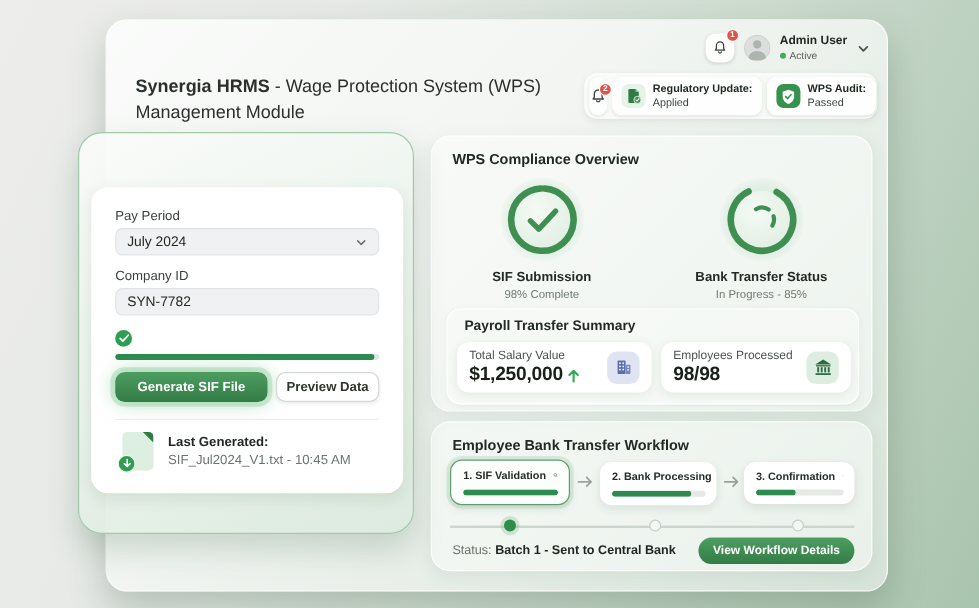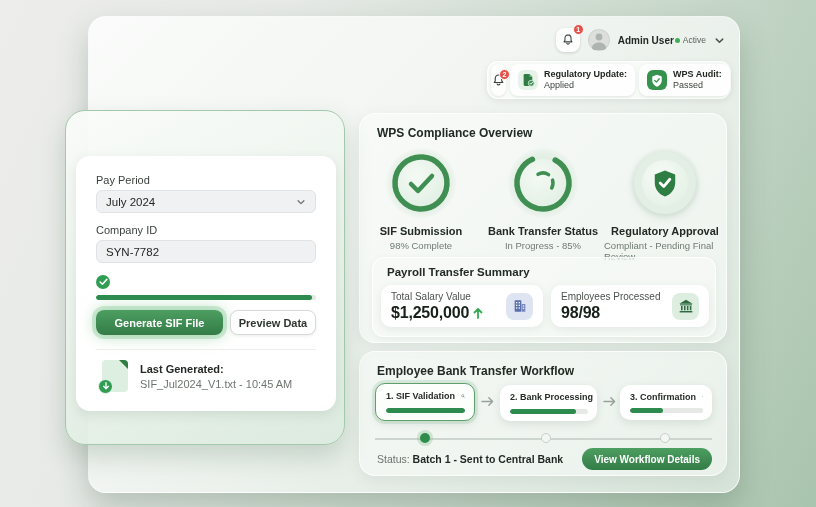--- a/index.html
+++ b/index.html
@@ -20,21 +20,21 @@
     position:relative; width:24px; height:24px; border-radius:8px; background:#fcfdfc;
     box-shadow:0 1px 3px rgba(80,100,85,.25); display:flex; align-items:center; justify-content:center;
   }
   .badge {
     position:absolute; top:-4px; right:-4px; min-width:11px; height:11px; border-radius:6px;
     background:#e2544b; border:1.5px solid #fff; color:#fff; font-size:7px; font-weight:bold;
     display:flex; align-items:center; justify-content:center; line-height:1; padding:0 1px;
   }
   .avatar { width:22px; height:22px; border-radius:50%; background:#dcdfdd; overflow:hidden;
     box-shadow:inset 0 0 0 1px rgba(0,0,0,.05); }
-  .user-meta { display:flex; flex-direction:row; gap:1px; }
+  .user-meta { display:flex; flex-direction:column; gap:1px; }
   .user-name { font-size:10px; font-weight:bold; color:#232824; }
   .user-status { display:flex; align-items:center; gap:3px; font-size:8.5px; color:#5a635c; }
   .status-dot { width:5px; height:5px; border-radius:50%; background:#3fae59; }
   
   .title-block { position:absolute; left:24px; top:45px; font-size:15px; line-height:21px; color:#2b302c; }
   .title-bold { font-weight:bold; }
   
   .badge-strip {
     position:absolute; left:398px; top:44px; width:244px; height:38px; border-radius:11px;
     background:rgba(250,252,250,.78); border:1px solid rgba(255,255,255,.85);
@@ -182,20 +182,24 @@
         <span class="user-status">
           <span class="status-dot"></span>
           <span>Active</span>
         </span>
       </div>
       <svg width="11" height="11" viewBox="0 0 12 12">
         <polyline points="2.5,4.5 6,8 9.5,4.5" fill="none" stroke="#4b524d" stroke-width="1.6" stroke-linecap="round" stroke-linejoin="round"></polyline>
       </svg>
     </div>
 
+    <div class="title-block">
+      <div><span class="title-bold">Synergia HRMS</span><span> - Wage Protection System (WPS)</span></div>
+      <div>Management Module</div>
+    </div>
 
     <div class="badge-strip">
       <div class="chip bell-chip">
         <div style="position:relative;">
           <svg width="15" height="15" viewBox="0 0 24 24">
             <path d="M12 3.2 C8.7 3.2 6.8 5.9 6.8 9 L6.8 12.6 L5.2 15.2 L18.8 15.2 L17.2 12.6 L17.2 9 C17.2 5.9 15.3 3.2 12 3.2 Z" fill="none" stroke="#3c443e" stroke-width="1.8" stroke-linejoin="round"></path>
             <path d="M9.8 17.6 A2.4 2.4 0 0 0 14.2 17.6" fill="none" stroke="#3c443e" stroke-width="1.8" stroke-linecap="round"></path>
           </svg>
           <span class="badge">2</span>
         </div>
@@ -254,34 +258,20 @@
               <svg width="62" height="62" viewBox="0 0 62 62" style="position:relative;">
                 <circle cx="31" cy="31" r="26" fill="none" stroke="#3f8f52" stroke-width="5.5" stroke-linecap="round" transform="rotate(-62 31 31)" stroke-dasharray="138.85839528866887 163.36281798666926"></circle>
                 <circle cx="31" cy="31" r="10" fill="none" stroke="#3f8f52" stroke-width="3.5" stroke-linecap="round" stroke-dasharray="11 7 8 37" transform="rotate(-120 31 31)"></circle>
               </svg>
             </div>
           </div>
           <div class="ind-label">Bank Transfer Status</div>
           <div class="ind-sub">In Progress - 85%</div>
         </div>
 
-        <div class="indicator">
-          <div class="glow-wrap">
-            <div class="soft-circle-outer">
-              <div class="soft-circle-inner">
-                <svg width="26" height="28" viewBox="0 0 24 26">
-                  <path d="M12 1.5 L21.5 5 V12.5 C21.5 19 17.5 23.5 12 25.5 C6.5 23.5 2.5 19 2.5 12.5 V5 Z" fill="#2e7d42"></path>
-                  <polyline points="7.5,13 10.8,16.3 16.5,9.5" fill="none" stroke="#ffffff" stroke-width="2.6" stroke-linecap="round" stroke-linejoin="round"></polyline>
-                </svg>
-              </div>
-            </div>
-          </div>
-          <div class="ind-label">Regulatory Approval</div>
-          <div class="ind-sub">Compliant - Pending Final Review</div>
-        </div>
       </div>
 
       <div class="payroll-card">
         <div class="payroll-title">Payroll Transfer Summary</div>
         <div class="stat-card" style="left:8px; width:162px;">
           <div class="stat-text">
             <span class="stat-label">Total Salary Value</span>
             <span class="stat-value-row">
               <span class="stat-value">$1,250,000</span>
               <svg width="10" height="12" viewBox="0 0 10 12">

